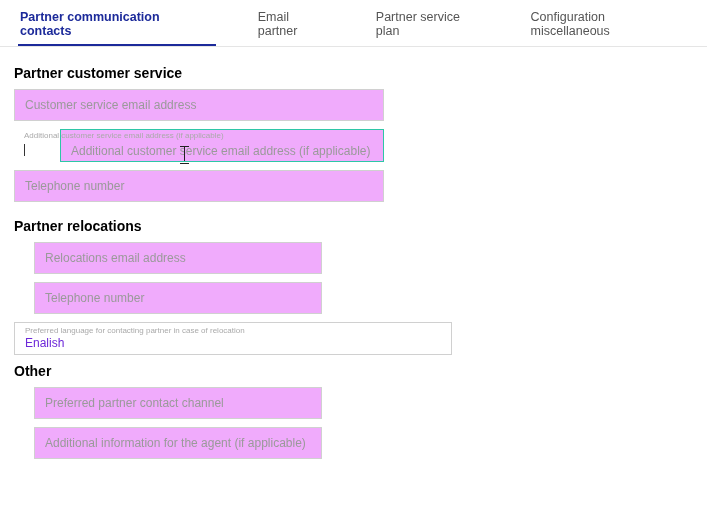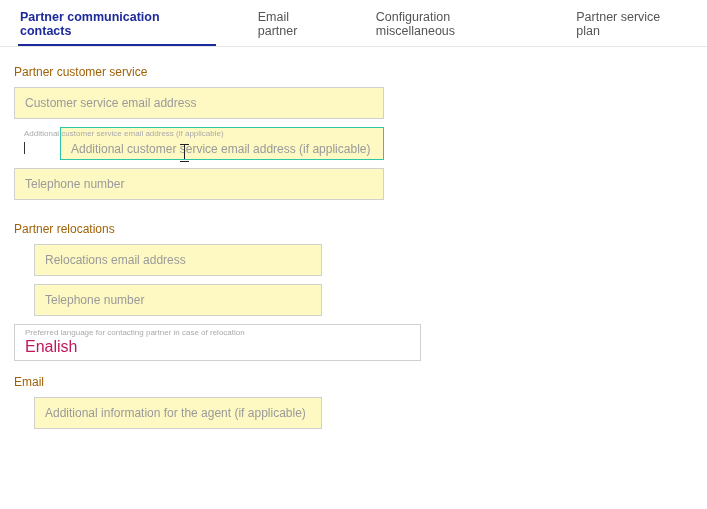--- a/index.html
+++ b/index.html
@@ -27,34 +27,34 @@
   }
   .tab.active {
     color: #1c2a9a;
     font-weight: 700;
     border-bottom: 2px solid #1c2a9a;
   }
   .content {
     padding: 12px 14px 10px 14px;
   }
   .section-title {
-    font-weight: 400;
-    font-size: 12px;
+    font-weight: 700;
+    font-size: 14px;
     margin: 6px 0 8px 0;
-    color: #a16207;
+    color: #000000;
   }
   .section-title.more-top {
-    margin-top: 14px;
+    margin-top: 8px;
   }
   .field-wrap-narrow { width: 370px; }
   .field-wrap-wide { width: 308px; padding-left: 20px; }
   .input {
     width: 100%;
     border: 1px solid #d0d0d0;
-    background: #fef9c3;
+    background: #f0abfc;
     font-size: 12px;
     padding: 8px 10px;
     margin-bottom: 8px;
     color: #333;
     outline: none;
     font-family: inherit;
   }
   .input::placeholder { color: #9a9a9a; }
   .input.focused {
     border: 1px solid #2ec7a6;
@@ -104,44 +104,44 @@
     position: absolute;
     left: 2px;
     top: -1px;
     width: 9px;
     height: 16px;
     border-top: 1px solid #222;
     border-bottom: 1px solid #222;
   }
   .select-wrap {
     position: relative;
-    width: 407px;
+    width: 438px;
     border: 1px solid #d0d0d0;
     margin-bottom: 8px;
     background: #fff;
     padding: 3px 10px 4px 10px;
   }
   .select-label {
     font-size: 8px;
     color: #aaa;
     line-height: 10px;
   }
   .select-value {
-    font-size: 16px;
-    color: #be185d;
+    font-size: 12px;
+    color: #6d28d9;
   }
 </style>
 </head>
 <body>
 
 <div class="tabs">
   <div class="tab active">Partner communication contacts</div>
   <div class="tab">Email partner</div>
+  <div class="tab">Partner service plan</div>
   <div class="tab">Configuration miscellaneous</div>
-  <div class="tab">Partner service plan</div>
 </div>
 
 <div class="content">
 
   <div class="section-title">Partner customer service</div>
 
   <div class="field-wrap-narrow">
     <input class="input" type="text" placeholder="Customer service email address" style="">
   </div>
 
@@ -162,19 +162,22 @@
     <input class="input" type="text" placeholder="Relocations email address" style="">
   </div>
   <div class="field-wrap-wide">
     <input class="input" type="text" placeholder="Telephone number" style="">
   </div>
   <div class="select-wrap">
     <div class="select-label">Preferred language for contacting partner in case of relocation</div>
     <div class="select-value">Enalish</div>
   </div>
 
-  <div class="section-title more-top">Email</div>
+  <div class="section-title more-top">Other</div>
 
+  <div class="field-wrap-wide">
+    <input class="input" type="text" placeholder="Preferred partner contact channel" style="">
+  </div>
   <div class="field-wrap-wide">
     <input class="input" type="text" placeholder="Additional information for the agent (if applicable)" style="">
   </div>
 
 </div>
 
 </body></html>

